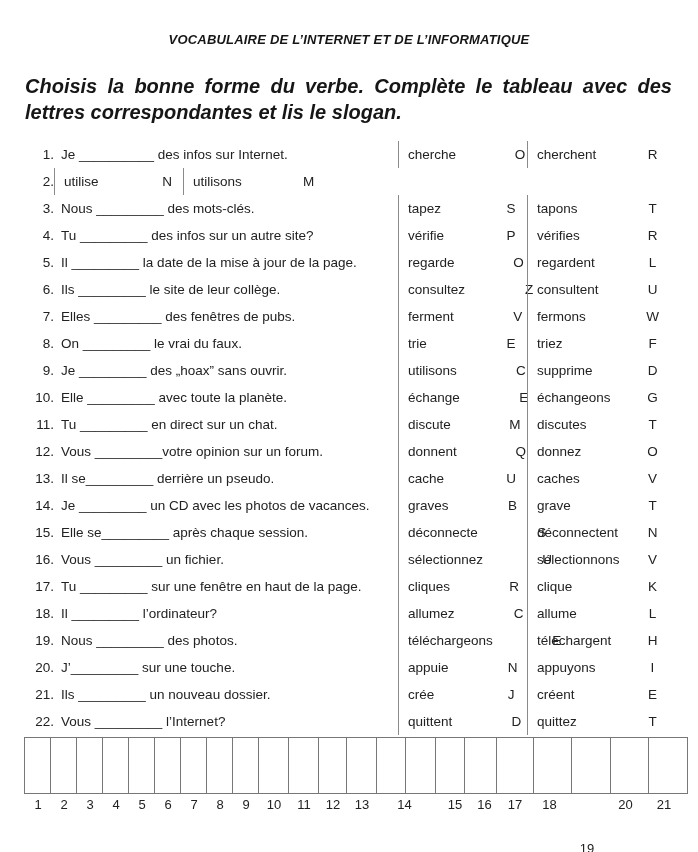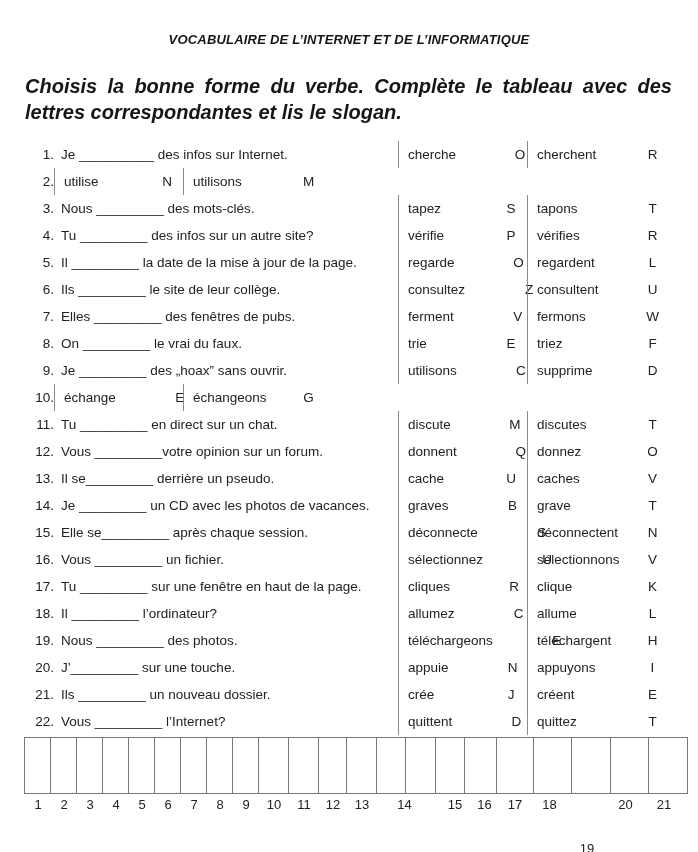--- a/index.html
+++ b/index.html
@@ -195,20 +195,21 @@
           <span class="verb">utilisons</span>
           <span class="letter">C</span>
         </span>
         <span class="c-v2">
           <span class="verb">supprime</span>
           <span class="letter">D</span>
         </span>
       </div>
       <div class="trow">
         <span class="c-num">10.</span>
+        <span class="c-sent">Elle _________ avec toute la planète.</span>
         <span class="c-v1">
           <span class="verb">échange</span>
           <span class="letter">E</span>
         </span>
         <span class="c-v2">
           <span class="verb">échangeons</span>
           <span class="letter">G</span>
         </span>
       </div>
       <div class="trow">

